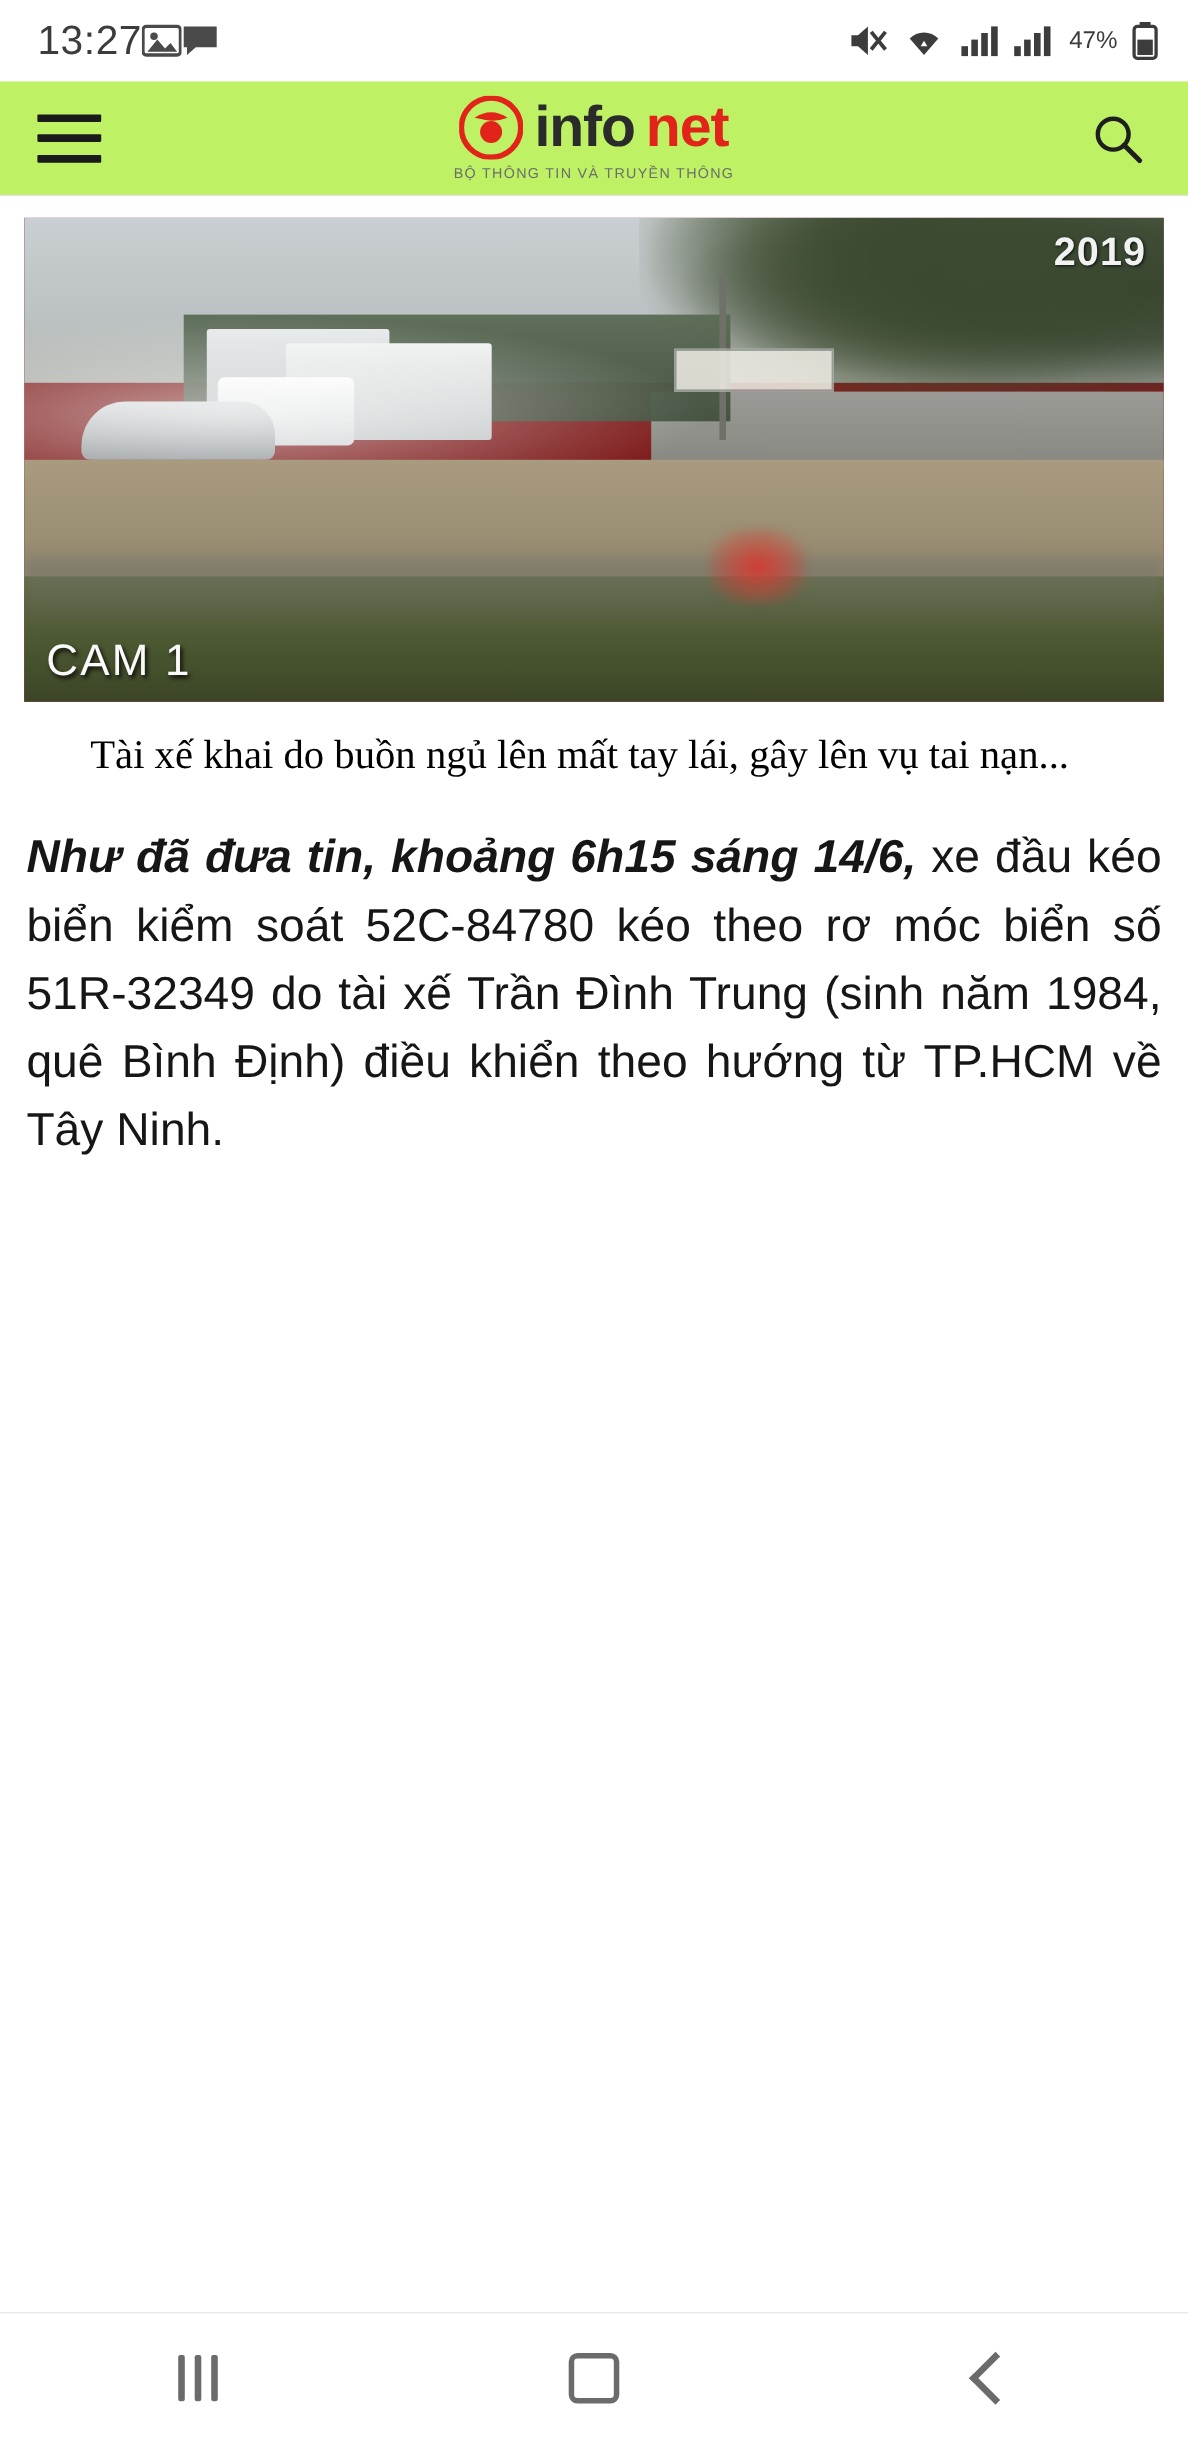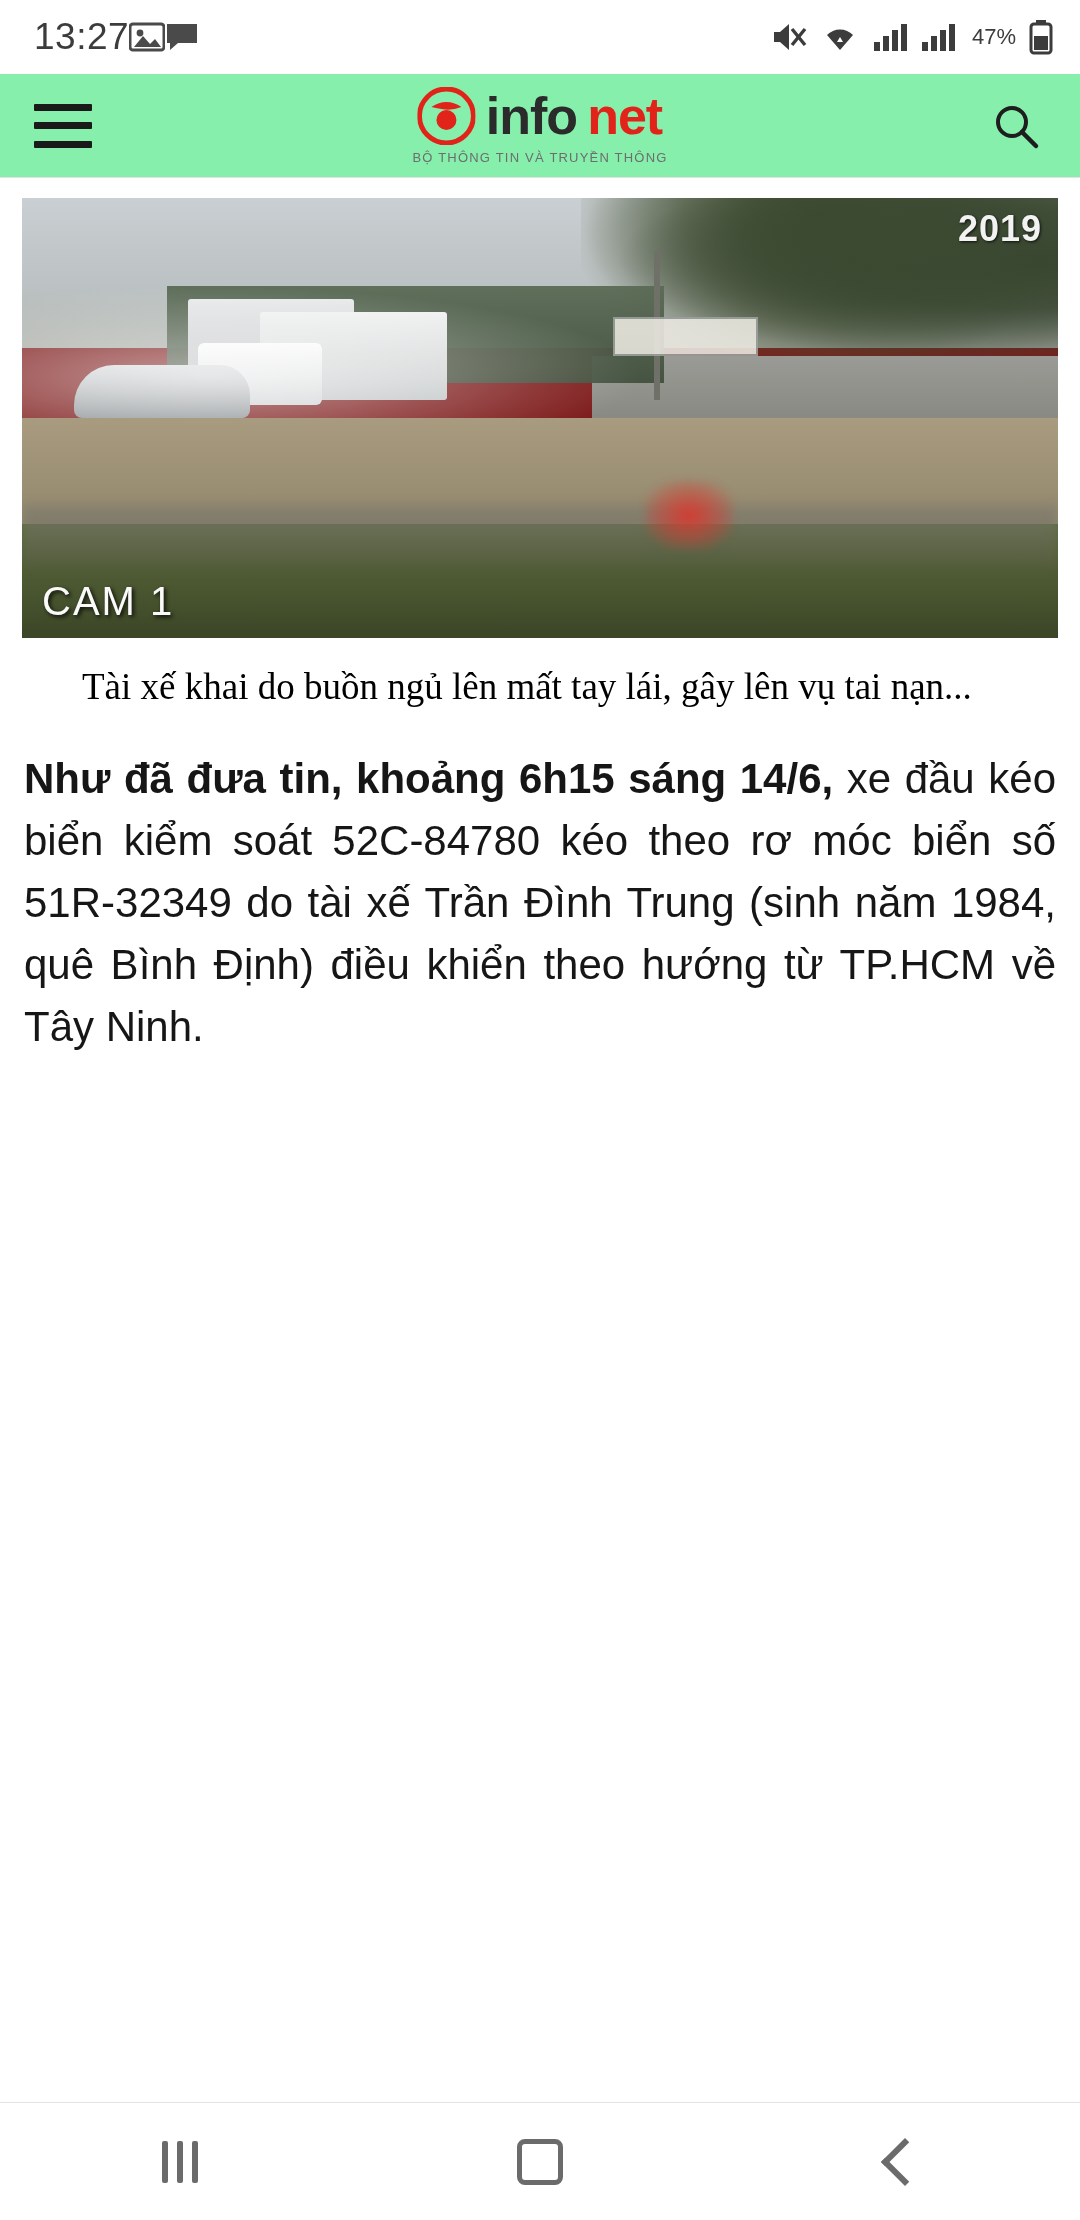--- a/index.html
+++ b/index.html
@@ -40,21 +40,21 @@
   .battery-text {
     font-size: 22px;
     color: #3c3c3c;
     margin-left: 4px;
   }
   .icon-svg { display: block; }
 
   
   .app-header {
     height: 104px;
-    background: #86efac;
+    background: #bef264;
     display: flex;
     align-items: center;
     padding: 0 34px;
     border-bottom: 1px solid #e2e2e2;
     position: relative;
   }
   .hamburger {
     width: 58px;
     height: 44px;
     display: flex;
@@ -227,20 +227,21 @@
   }
   .para {
     font-size: 42px;
     line-height: 1.48;
     color: #161616;
     text-align: justify;
     margin-bottom: 40px;
   }
   .lead-bold {
     font-weight: bold;
+    font-style: italic;
   }
 
   
   .nav-bar {
     position: absolute;
     left: 0; bottom: 0;
     width: 1080px;
     height: 118px;
     background: #ffffff;
     border-top: 1px solid #e4e4e4;

